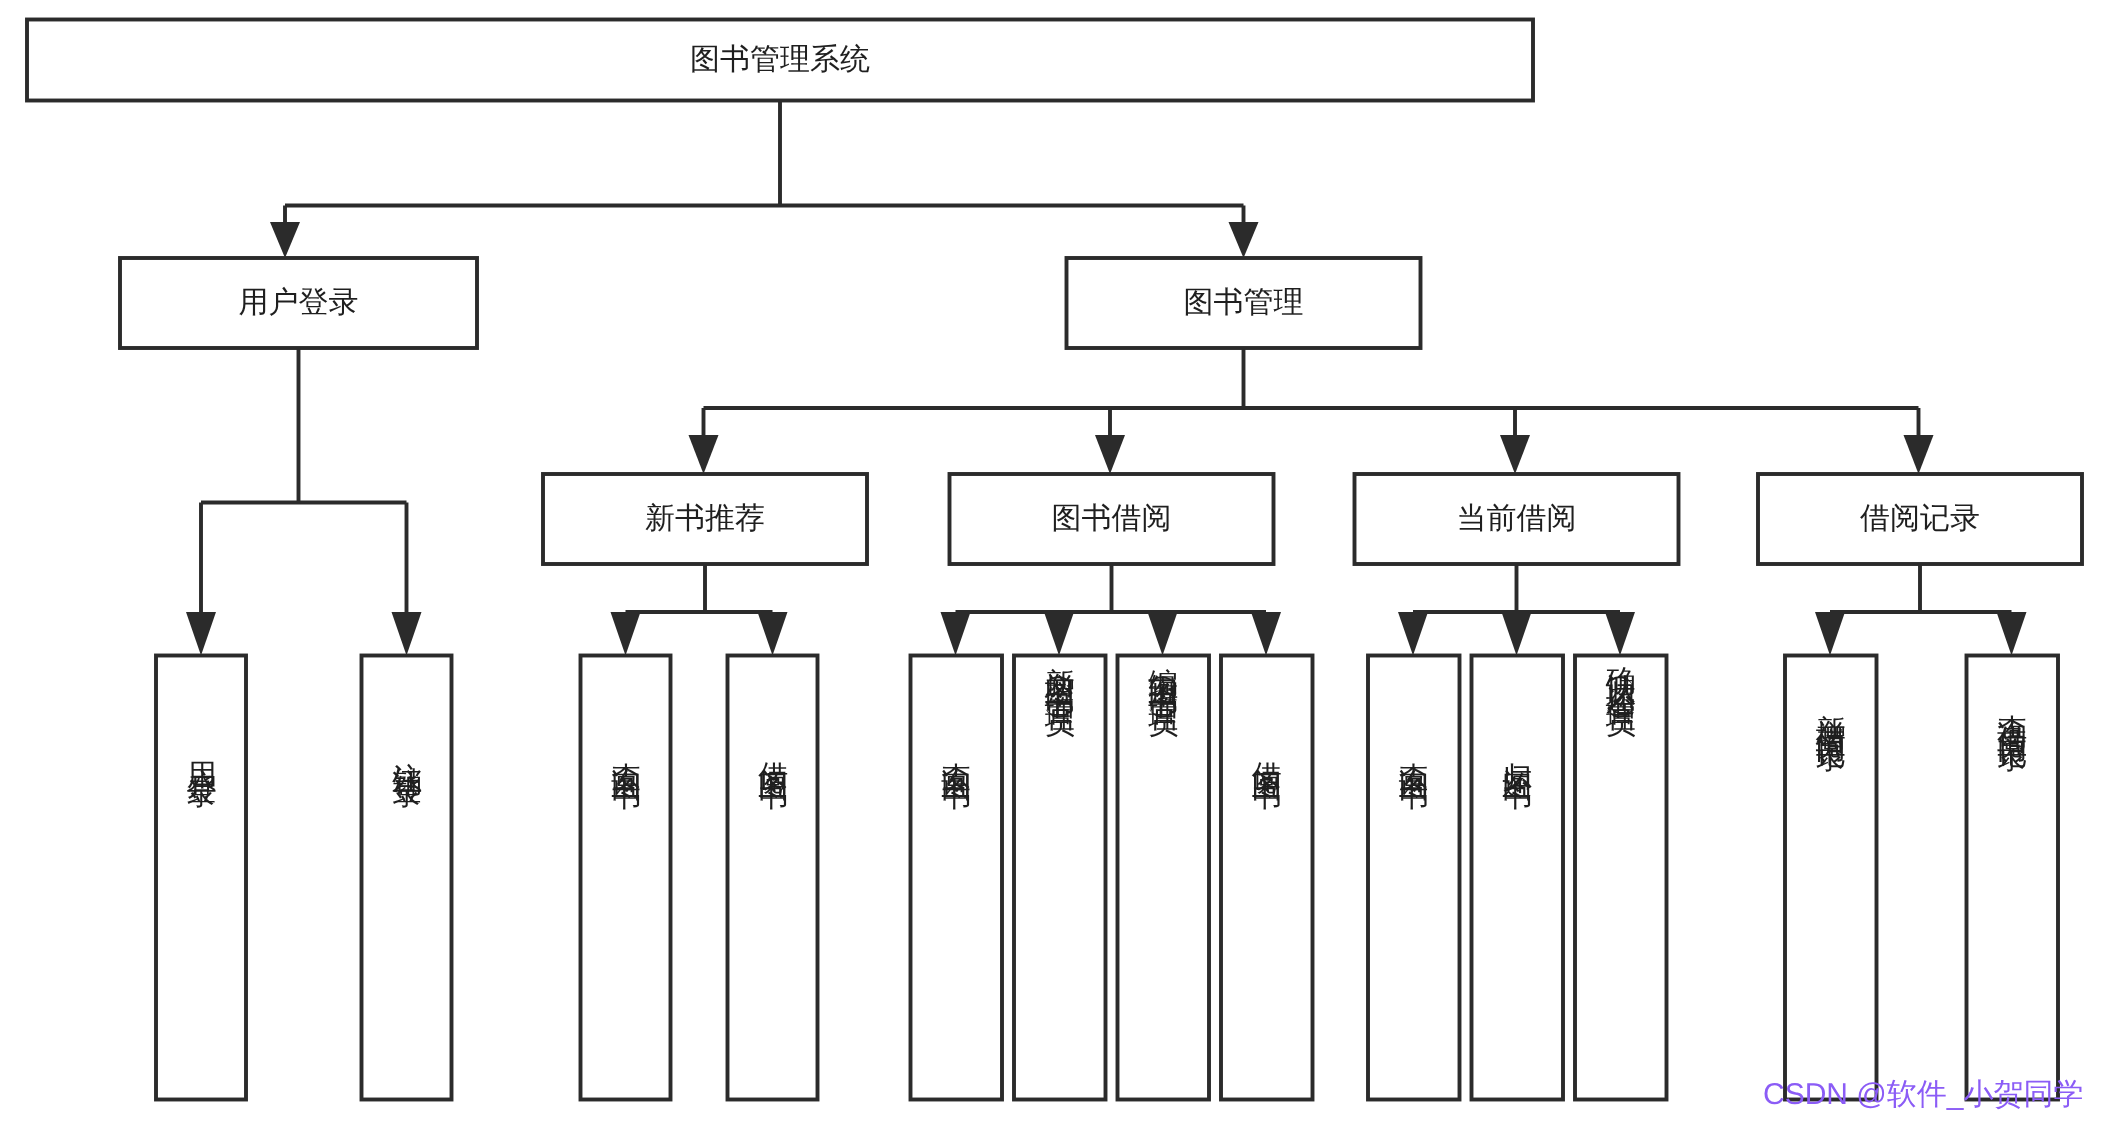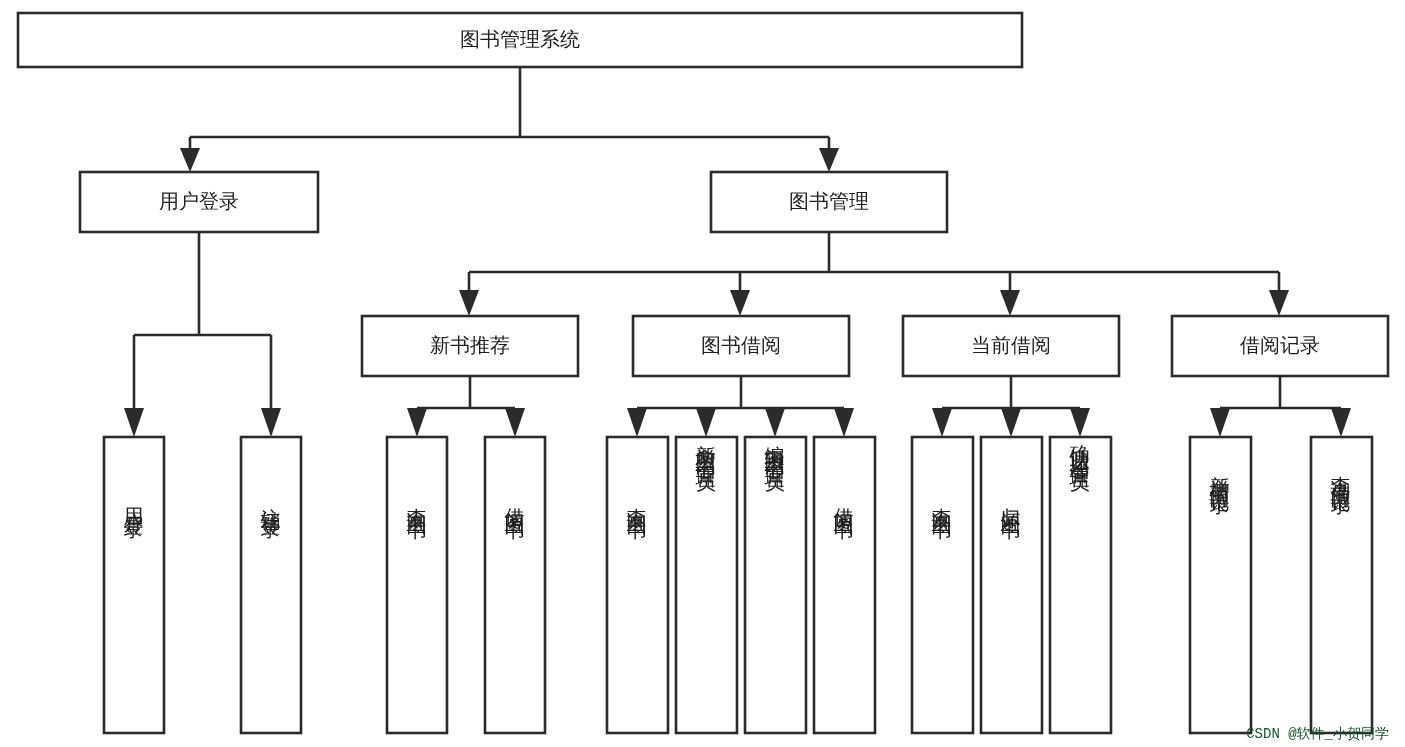--- a/index.html
+++ b/index.html
@@ -48,23 +48,23 @@
     writing-mode: vertical-rl;
     text-orientation: upright;
     glyph-orientation-vertical: 0;
     letter-spacing: 4px;
     text-anchor: middle;
   }
   .watermark {
     position: absolute;
     right: 16px;
     bottom: 4px;
-    font-family: Liberation Mono, monospace;
-    font-size: 14px;
-    color: #14532d;
+    font-family: Liberation Sans, sans-serif;
+    font-size: 20px;
+    color: #8b5cf6;
     white-space: nowrap;
     pointer-events: none;
   }
 </style>
 </head>
 <body>
 
 <svg id="diagram" viewBox="0 0 1405 747" xmlns="http://www.w3.org/2000/svg">
 
   <g>

